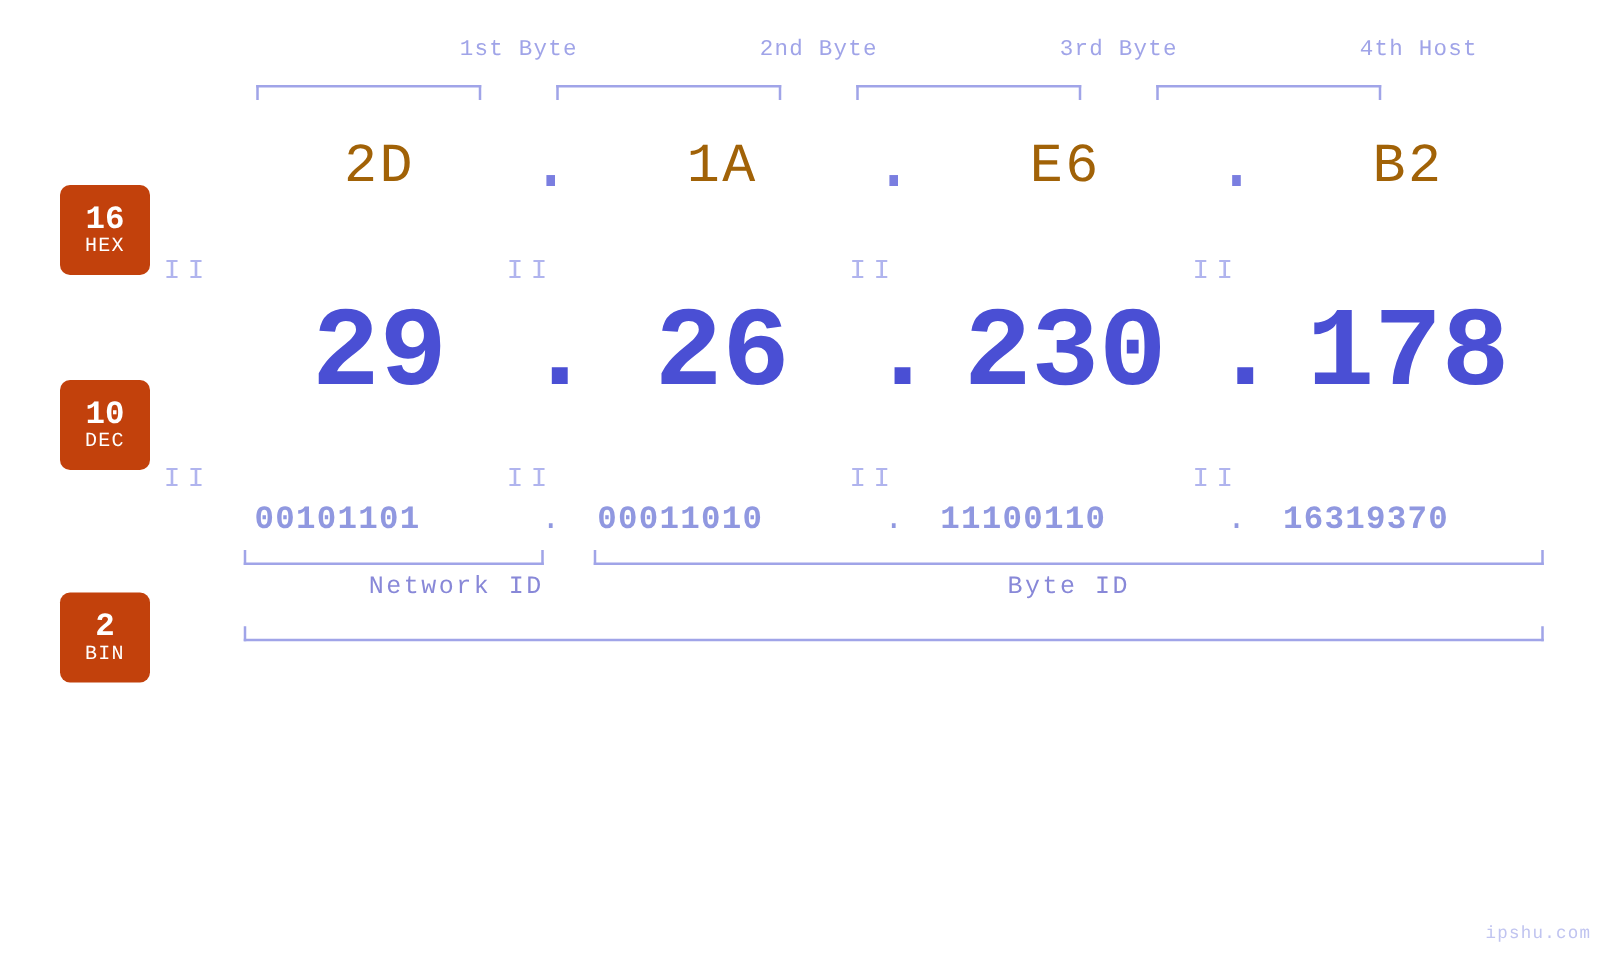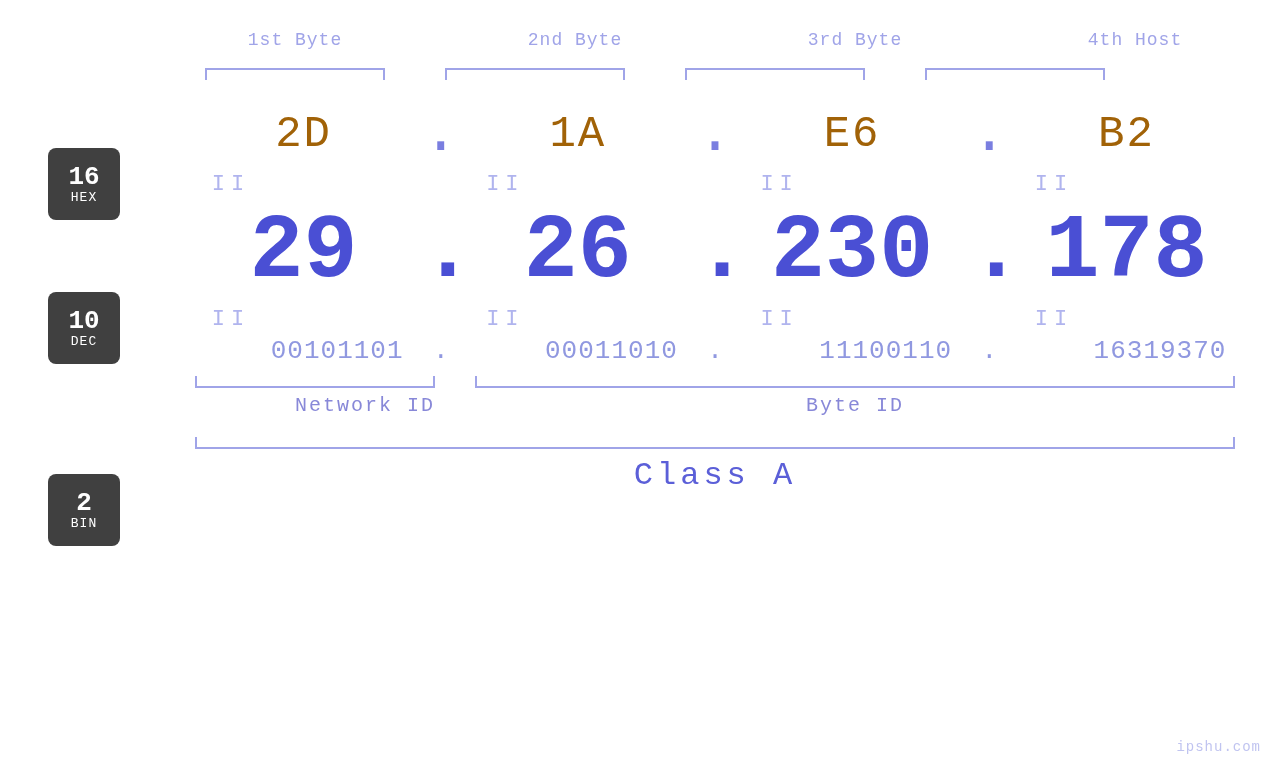--- a/index.html
+++ b/index.html
@@ -23,49 +23,49 @@
       justify-content: flex-start;
       padding-top: 20px;
     }
 
     
     .badge {
       position: absolute;
       left: 48px;
       width: 72px;
       height: 72px;
-      background: #404040;
+      background: #c2410c;
       border-radius: 8px;
       display: flex;
       flex-direction: column;
       align-items: center;
       justify-content: center;
       color: white;
     }
     .badge-number {
       font-size: 26px;
       font-weight: bold;
       line-height: 1;
     }
     .badge-label {
-      font-size: 13px;
+      font-size: 16px;
       font-weight: normal;
       letter-spacing: 1px;
     }
 
     .badge-hex { top: 148px; }
-    .badge-dec { top: 292px; }
+    .badge-dec { top: 304px; }
     .badge-bin { top: 474px; }
 
     
     .header-row {
       display: flex;
       width: 1040px;
       margin-left: 145px;
-      justify-content: space-between;
+      justify-content: flex-end;
       margin-top: 10px;
       margin-bottom: 10px;
     }
     .byte-header {
       color: #a0a4e8;
       font-size: 18px;
       letter-spacing: 1px;
       text-align: center;
       width: 200px;
     }
@@ -115,22 +115,22 @@
       color: #4a4fd4;
       font-size: 90px;
       font-weight: bold;
       text-align: center;
       width: 200px;
     }
 
     .byte-value-bin {
       color: #9098e0;
       font-size: 26px;
-      font-weight: normal;
-      text-align: right;
+      font-weight: bold;
+      text-align: left;
       width: 200px;
       letter-spacing: 1px;
     }
 
     .dot-hex {
       color: #7a7ee0;
       font-size: 60px;
       font-weight: 300;
       width: 40px;
       text-align: center;
@@ -155,22 +155,23 @@
       width: 1040px;
       margin-left: 145px;
       align-items: center;
       justify-content: space-around;
       margin: 4px 0;
     }
     .equals-sym {
       color: #b0b4ee;
       font-size: 22px;
       width: 200px;
-      text-align: center;
+      text-align: left;
       letter-spacing: 6px;
+      margin-top: 32px;
     }
     .equals-dot {
       width: 40px;
     }
 
     
     .bottom-bracket-area {
       width: 1040px;
       margin-left: 145px;
       margin-top: 10px;
@@ -243,21 +244,21 @@
       color: #5b5fd8;
       font-size: 32px;
       letter-spacing: 4px;
       margin-top: 8px;
     }
 
     
     .watermark {
       position: absolute;
       bottom: 12px;
-      right: 24px;
+      right: 12px;
       color: #c0c4f0;
       font-size: 14px;
       letter-spacing: 1px;
     }
   </style>
 </head>
 <body>
 
 <div class="main-container">
 
@@ -360,18 +361,17 @@
       <div class="host-bracket"></div>
     </div>
     <div class="id-labels">
       <div class="network-id-label">Network ID</div>
       <div class="host-id-label">Byte ID</div>
     </div>
   </div>
 
   <div class="class-row">
     <div class="class-bracket-line"></div>
-    <div class="class-label">Class A</div>
   </div>
 
   <div class="watermark">ipshu.com</div>
 
 </div>
 
 </body></html>

